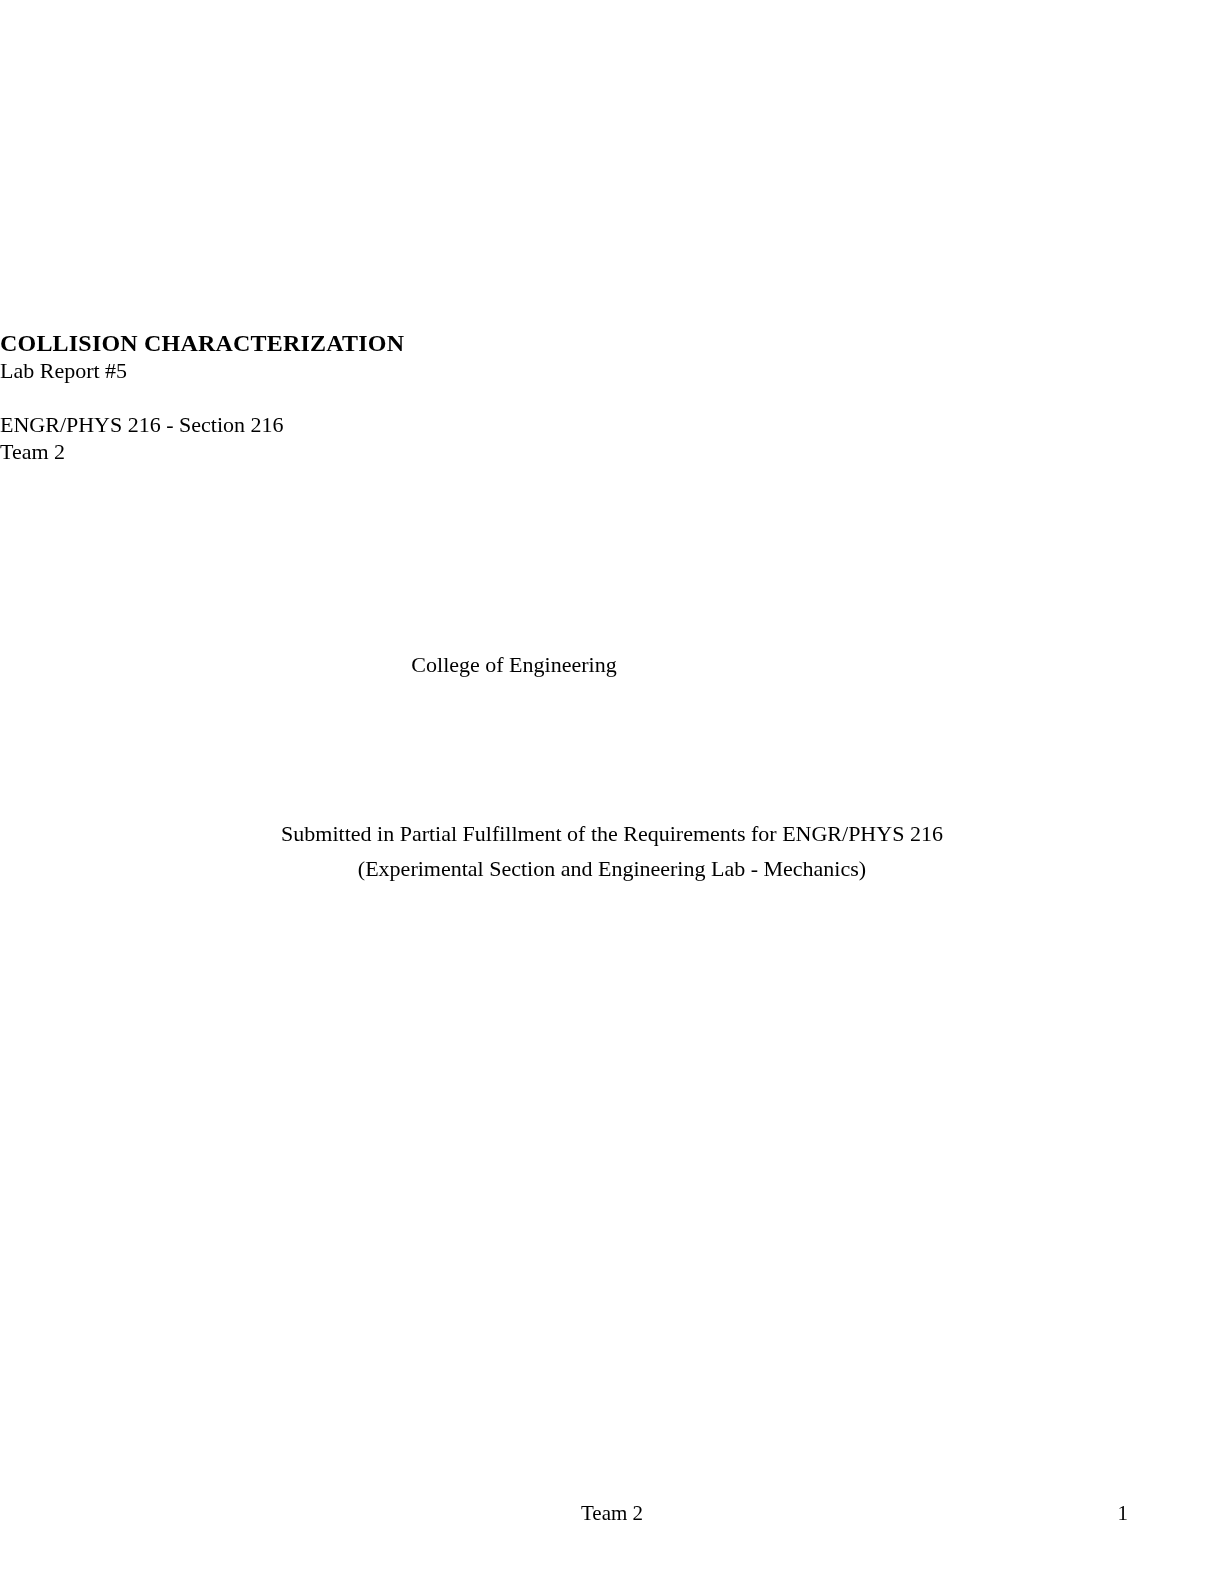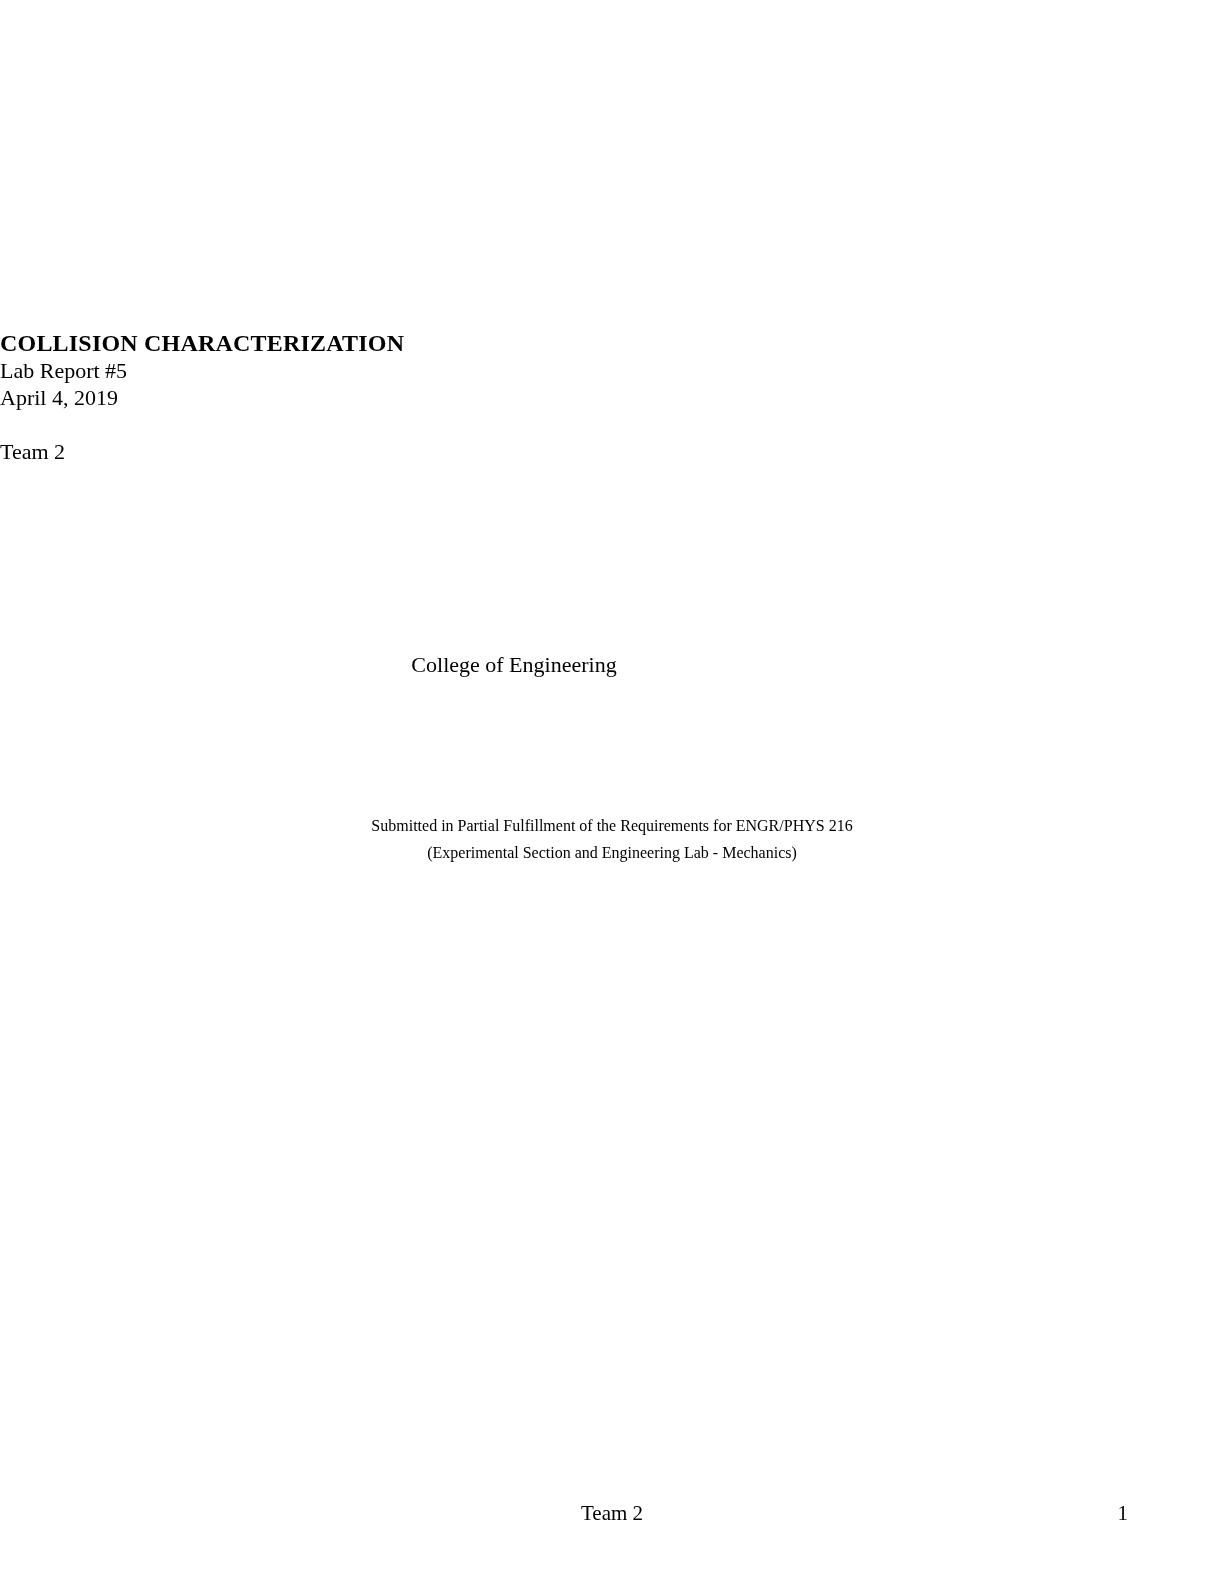--- a/index.html
+++ b/index.html
@@ -54,23 +54,23 @@
     margin: 0;
   }
   .submission-block {
     position: absolute;
     top: 812px;
     left: 0;
     width: 1224px;
     text-align: center;
   }
   .submit-line {
-    font-size: 16px;
+    font-size: 22px;
     line-height: 27px;
-    margin: 0;
+    margin: 8px;
   }
   .footer {
     position: absolute;
     bottom: 58px;
     left: 0;
     width: 1224px;
     height: 26px;
   }
   .footer-center {
     position: absolute;
@@ -90,22 +90,22 @@
   }
 </style>
 </head>
 <body>
 
 <div class="page">
 
   <div class="title-block">
     <p class="doc-title">COLLISION CHARACTERIZATION</p>
     <p class="subline">Lab Report #5</p>
-    <p class="subline">April 4, 2019</p>
     <div class="gap-block"></div>
+    <p class="subline">ENGR/PHYS 216 - Section 216</p>
     <p class="subline">Team 2</p>
   </div>
 
   <div class="affiliation-block">
     <p class="affil-line">College of Engineering</p>
   </div>
 
   <div class="submission-block">
     <p class="submit-line">Submitted in Partial Fulfillment of the Requirements for ENGR/PHYS 216</p>
     <p class="submit-line">(Experimental Section and Engineering Lab - Mechanics)</p>

